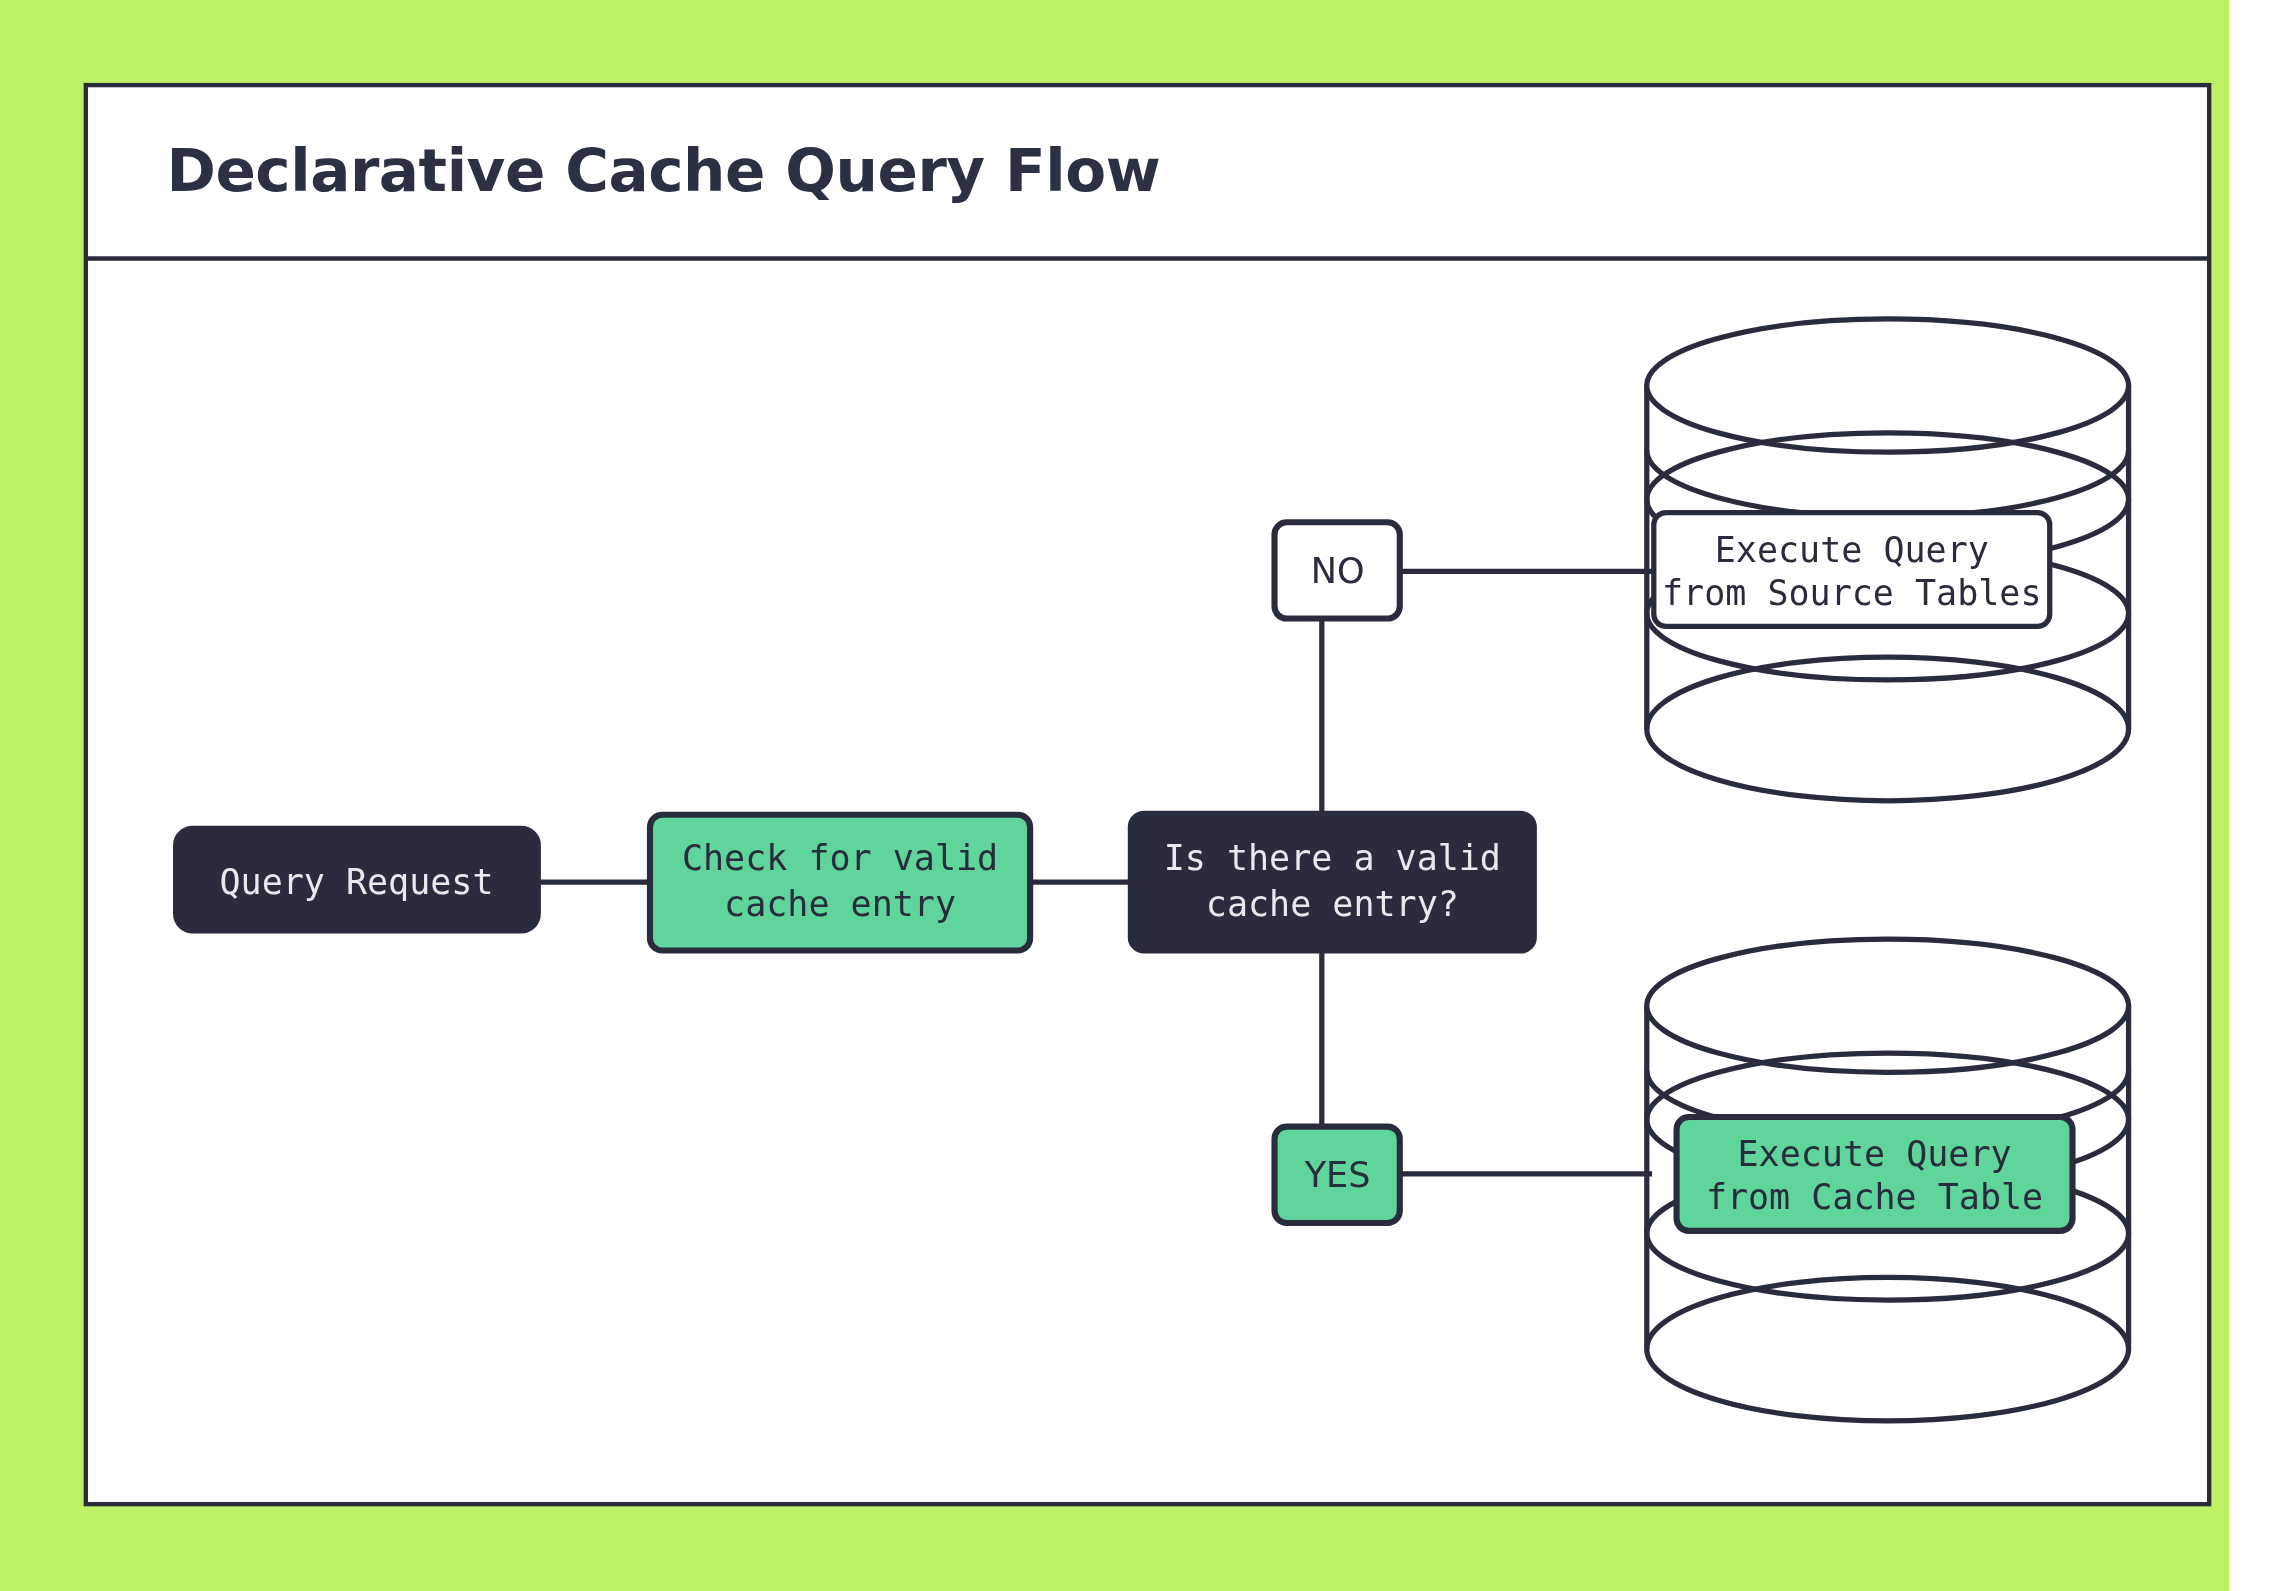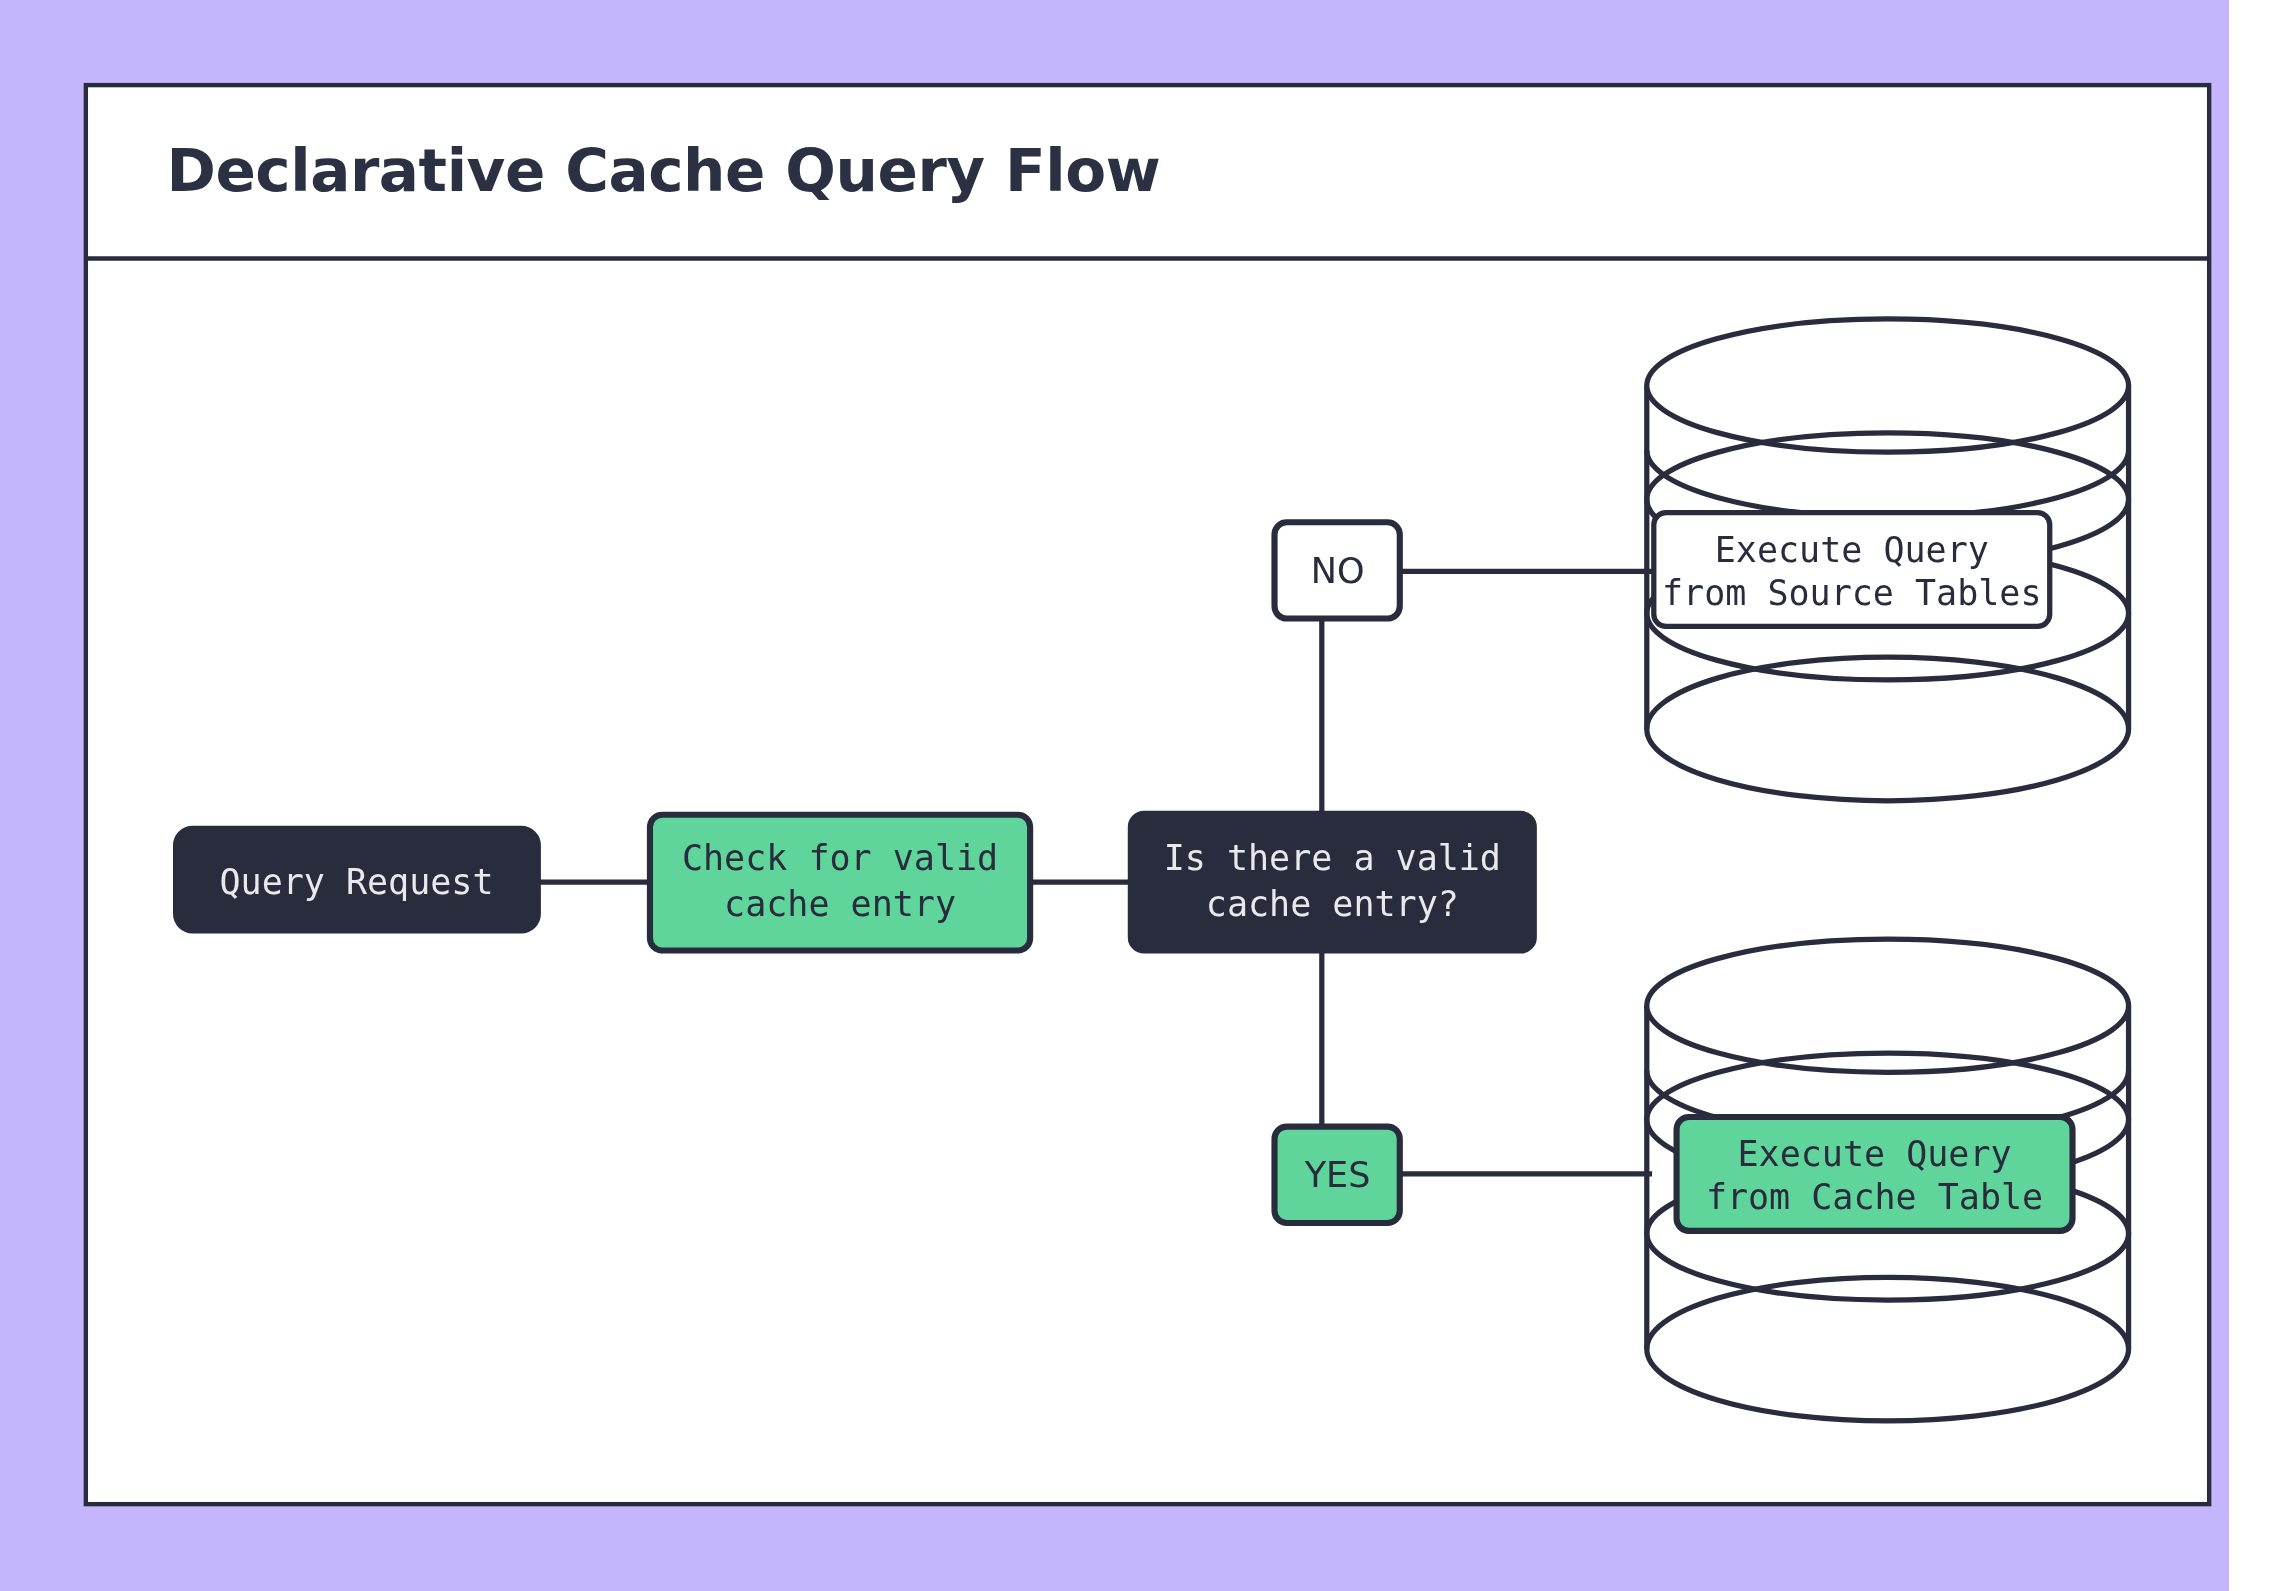--- a/index.html
+++ b/index.html
@@ -10,21 +10,21 @@
   body {
     width: 2295px;
     height: 1591px;
     font-family: "Liberation Sans", sans-serif;
     overflow: hidden;
   }
   #stage {
     position: relative;
     width: 2229px;
     height: 1591px;
-    background: #c4b5fd;
+    background: #bef264;
   }
   svg#diagram {
     display: block;
     width: 2295px;
     height: 1591px;
   }
   .frame-rect {
     fill: #ffffff;
     stroke: #282c3c;
     stroke-width: 5;

